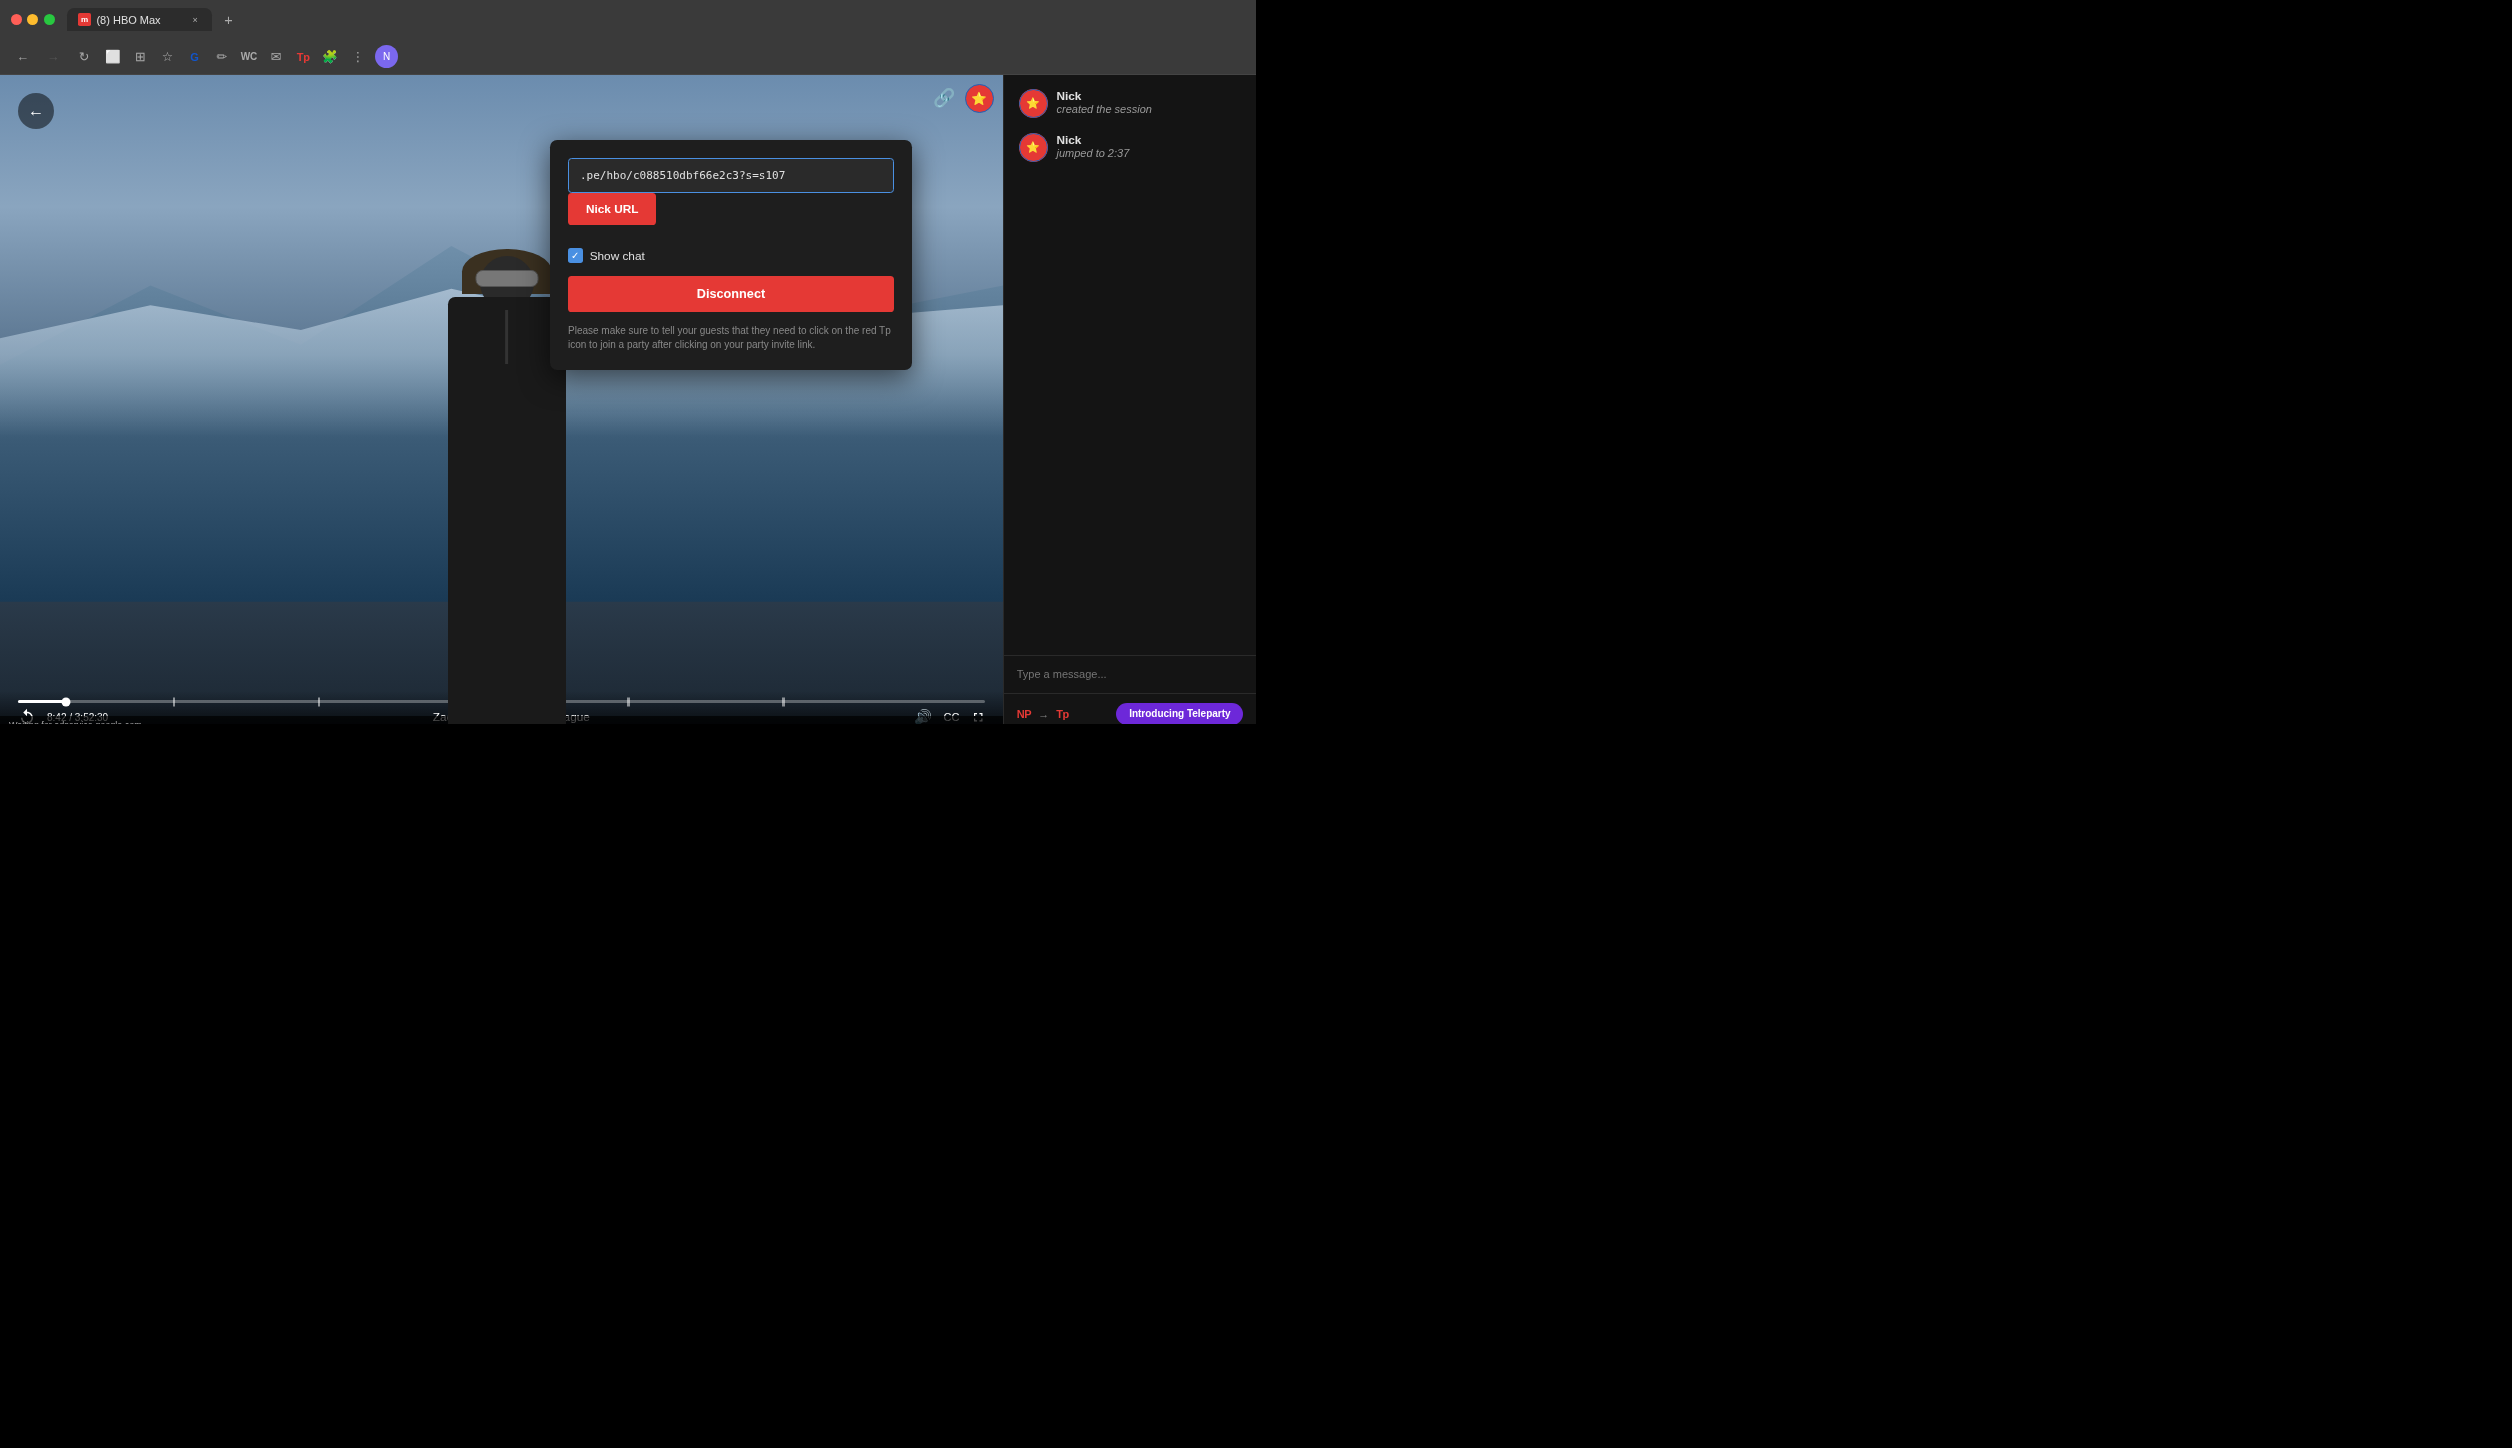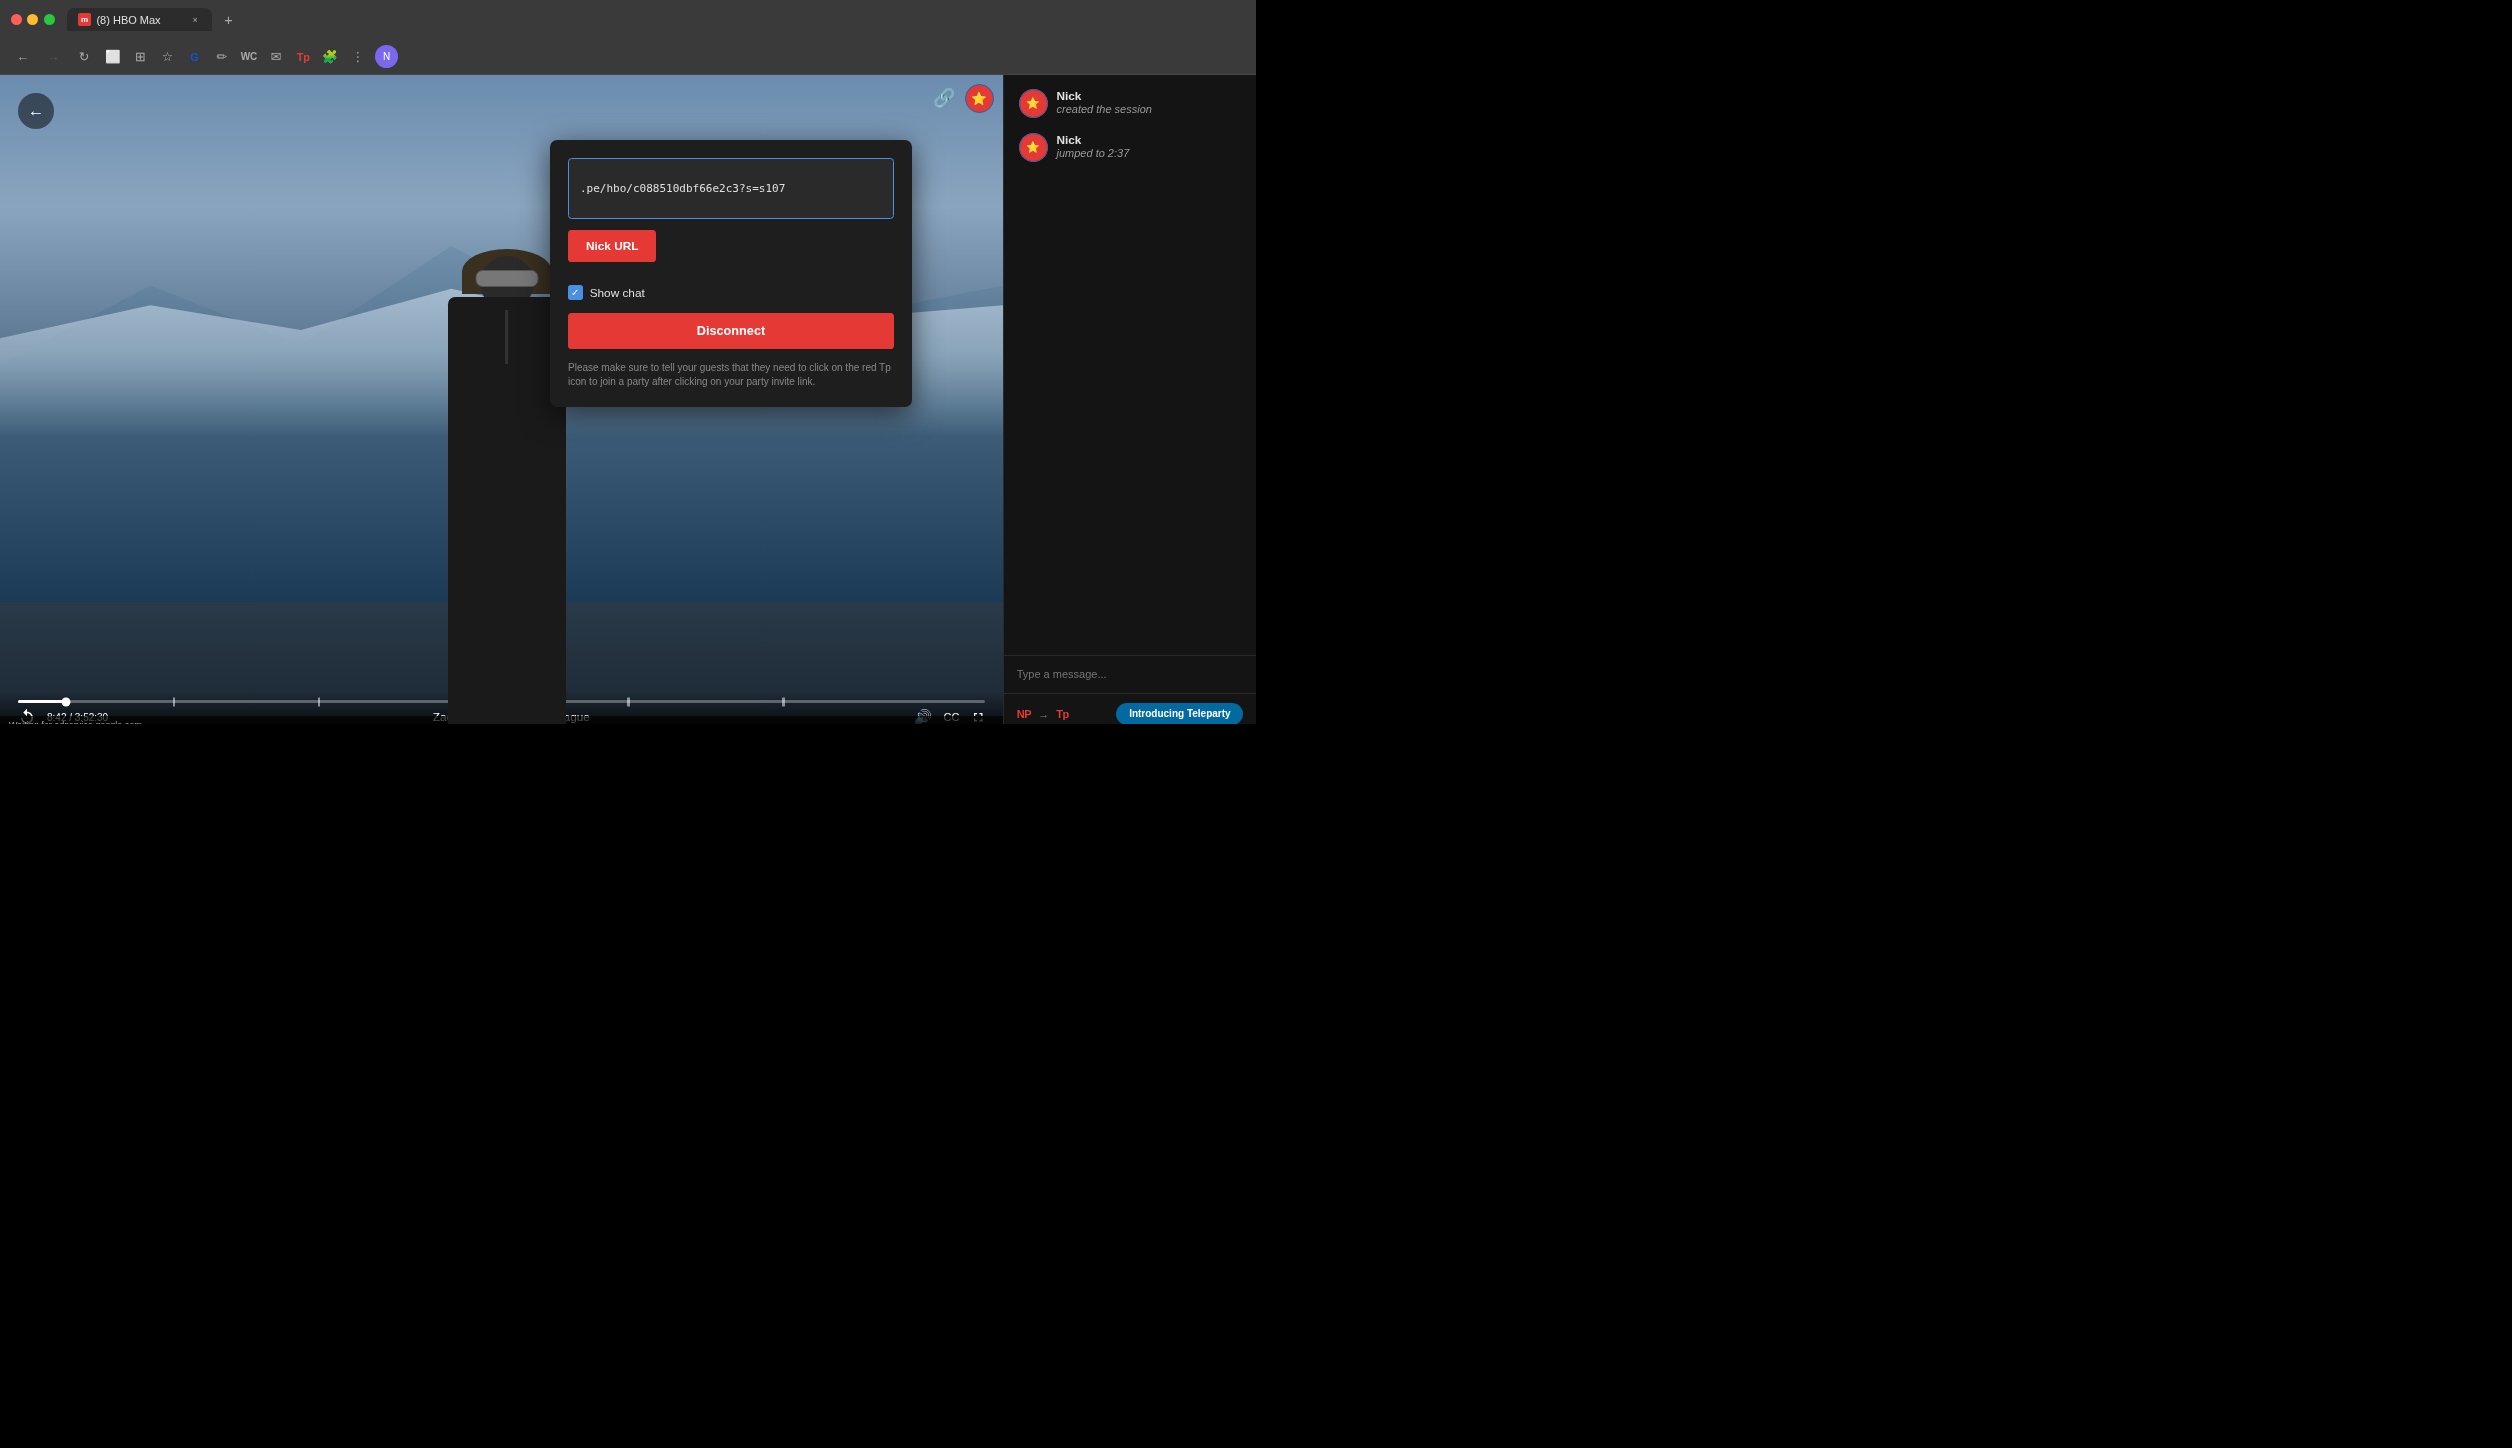--- a/index.html
+++ b/index.html
@@ -312,24 +312,23 @@
     .popup-text strong {
       font-style: italic;
       font-weight: 700;
       color: white;
     }
     .url-input {
       width: 100%;
       background: #2a2a2a;
       border: 1.8px solid #4a90e2;
       border-radius: 3.6px;
-      padding: 23px 11px;
+      padding: 10px 11px;
       font-size: 11px;
       color: #e0e0e0;
-      margin-bottom: 11px;
       font-family: monospace;
     }
     .copy-url-btn {
       background: #e53935;
       color: white;
       border: none;
       border-radius: 3.6px;
       padding: 9px 18px;
       font-size: 11.8px;
       font-weight: 600;
@@ -450,21 +449,21 @@
       font-size: 11px;
     }
     .tp-logo {
       font-size: 11px;
       font-weight: 700;
       color: #e53935;
       letter-spacing: -0.5px;
     }
     .intro-btn {
       margin-left: auto;
-      background: #0369a1;
+      background: #6d28d9;
       color: white;
       border: none;
       border-radius: 18px;
       padding: 5.4px 12.7px;
       font-size: 10px;
       font-weight: 600;
       cursor: pointer;
       text-align: right;
     }
   </style>

